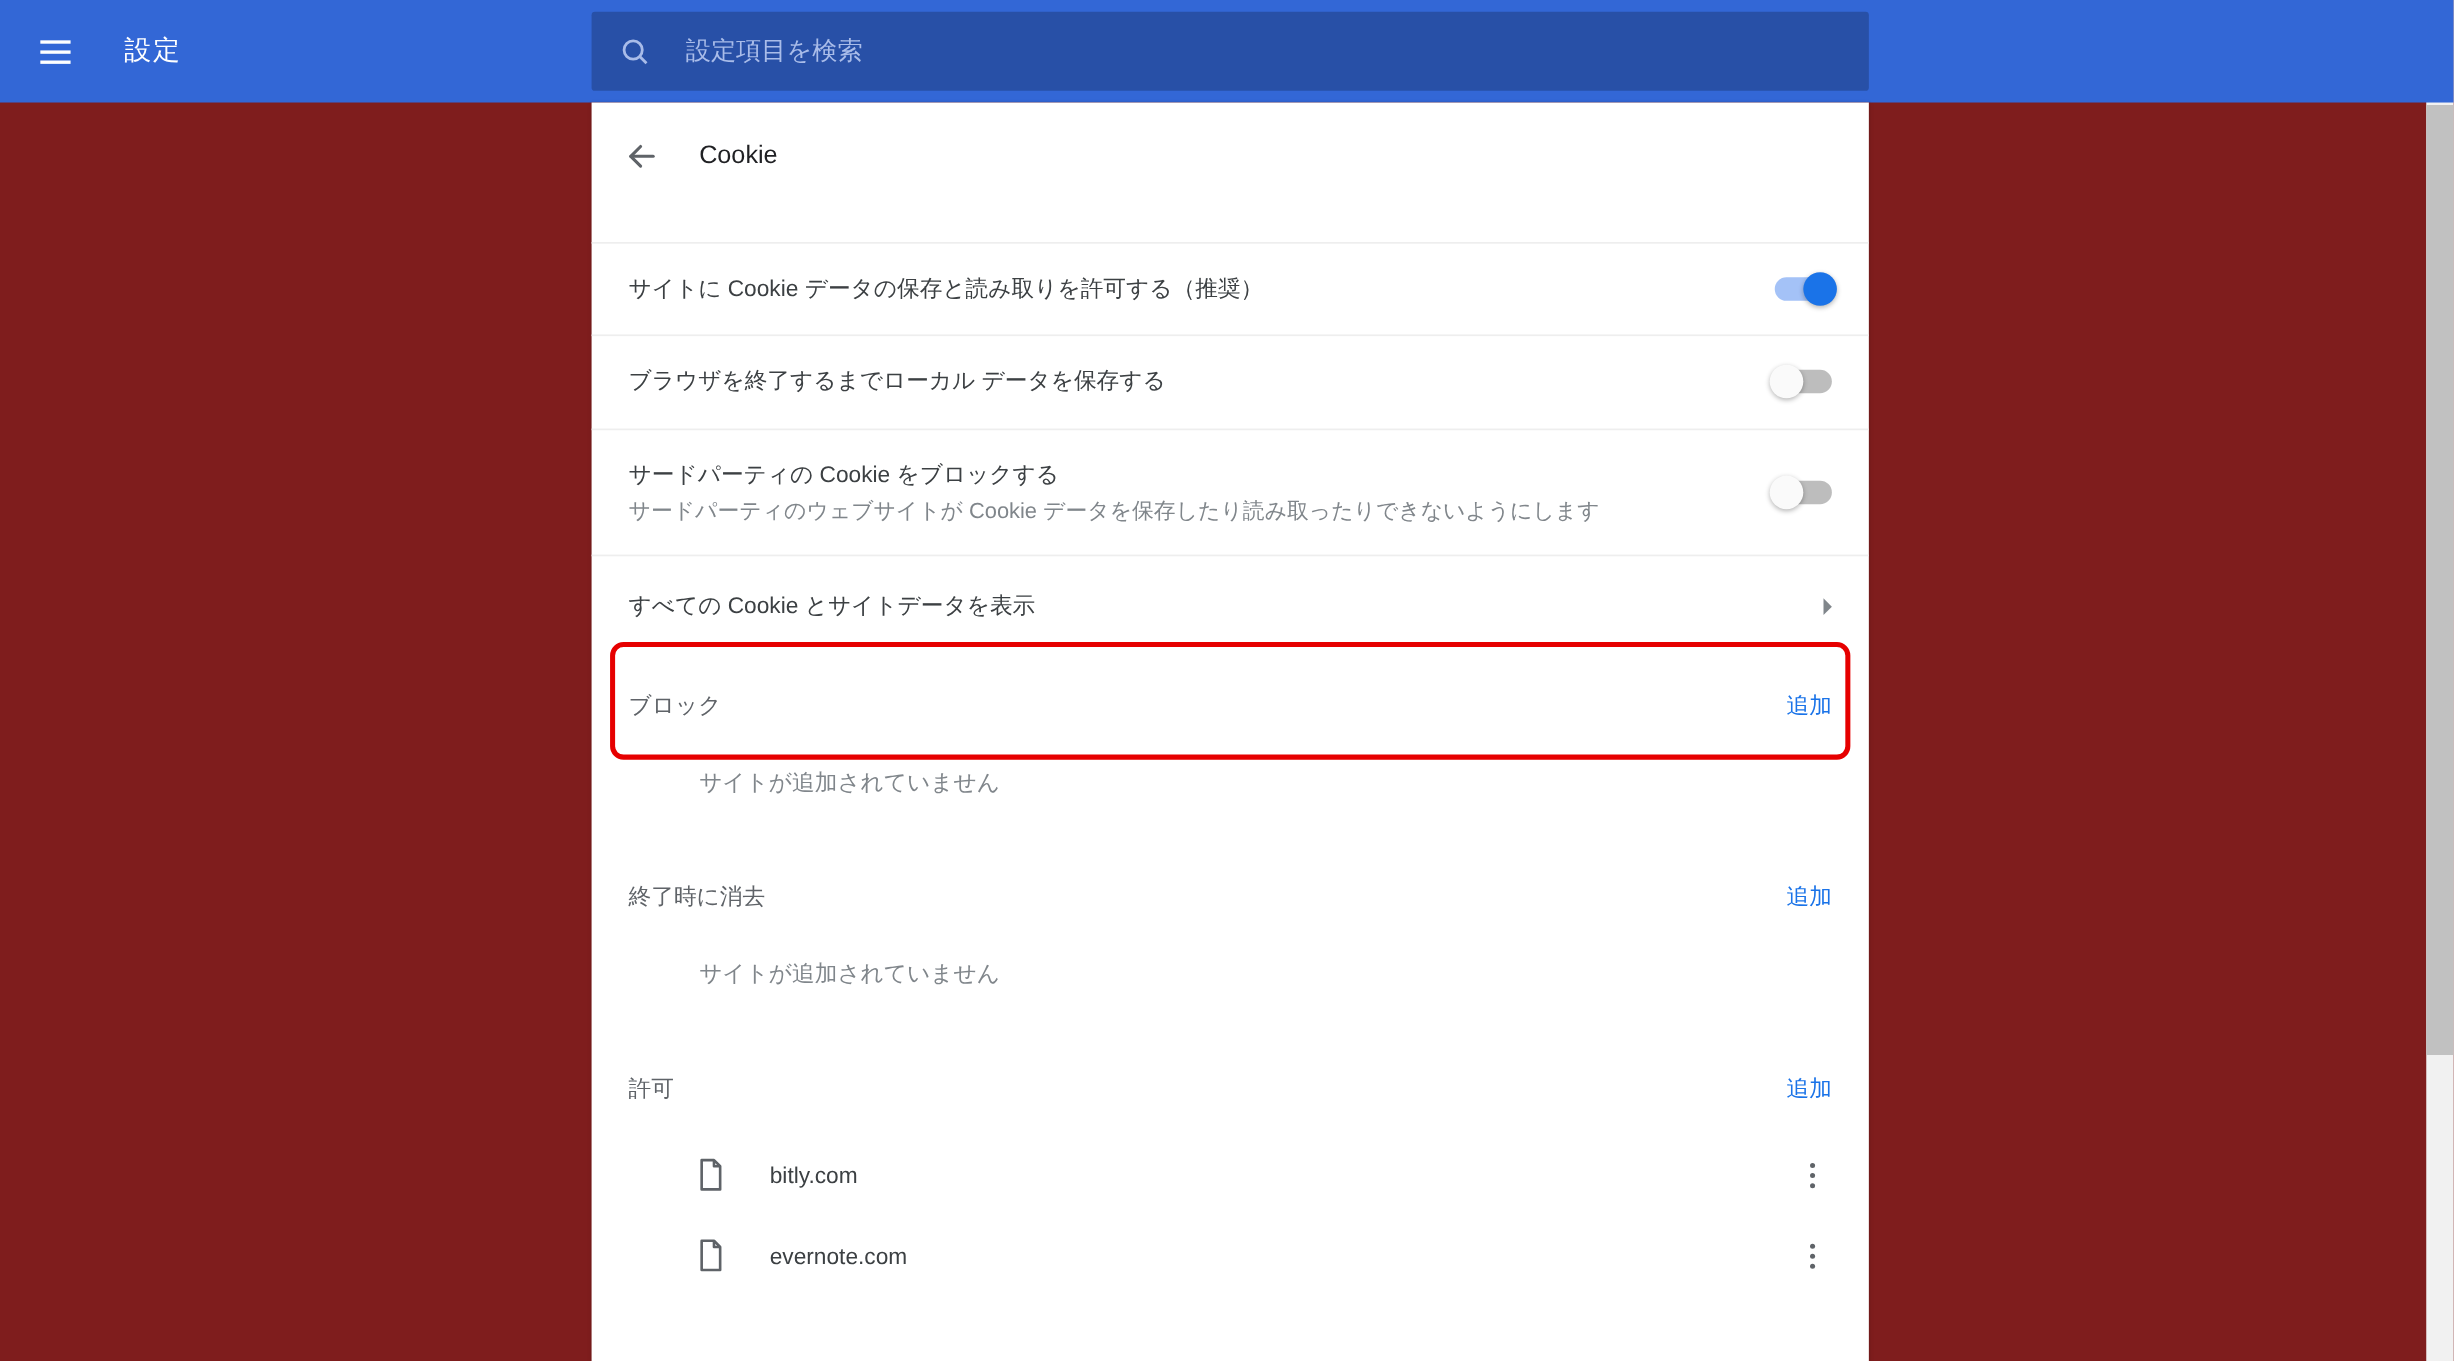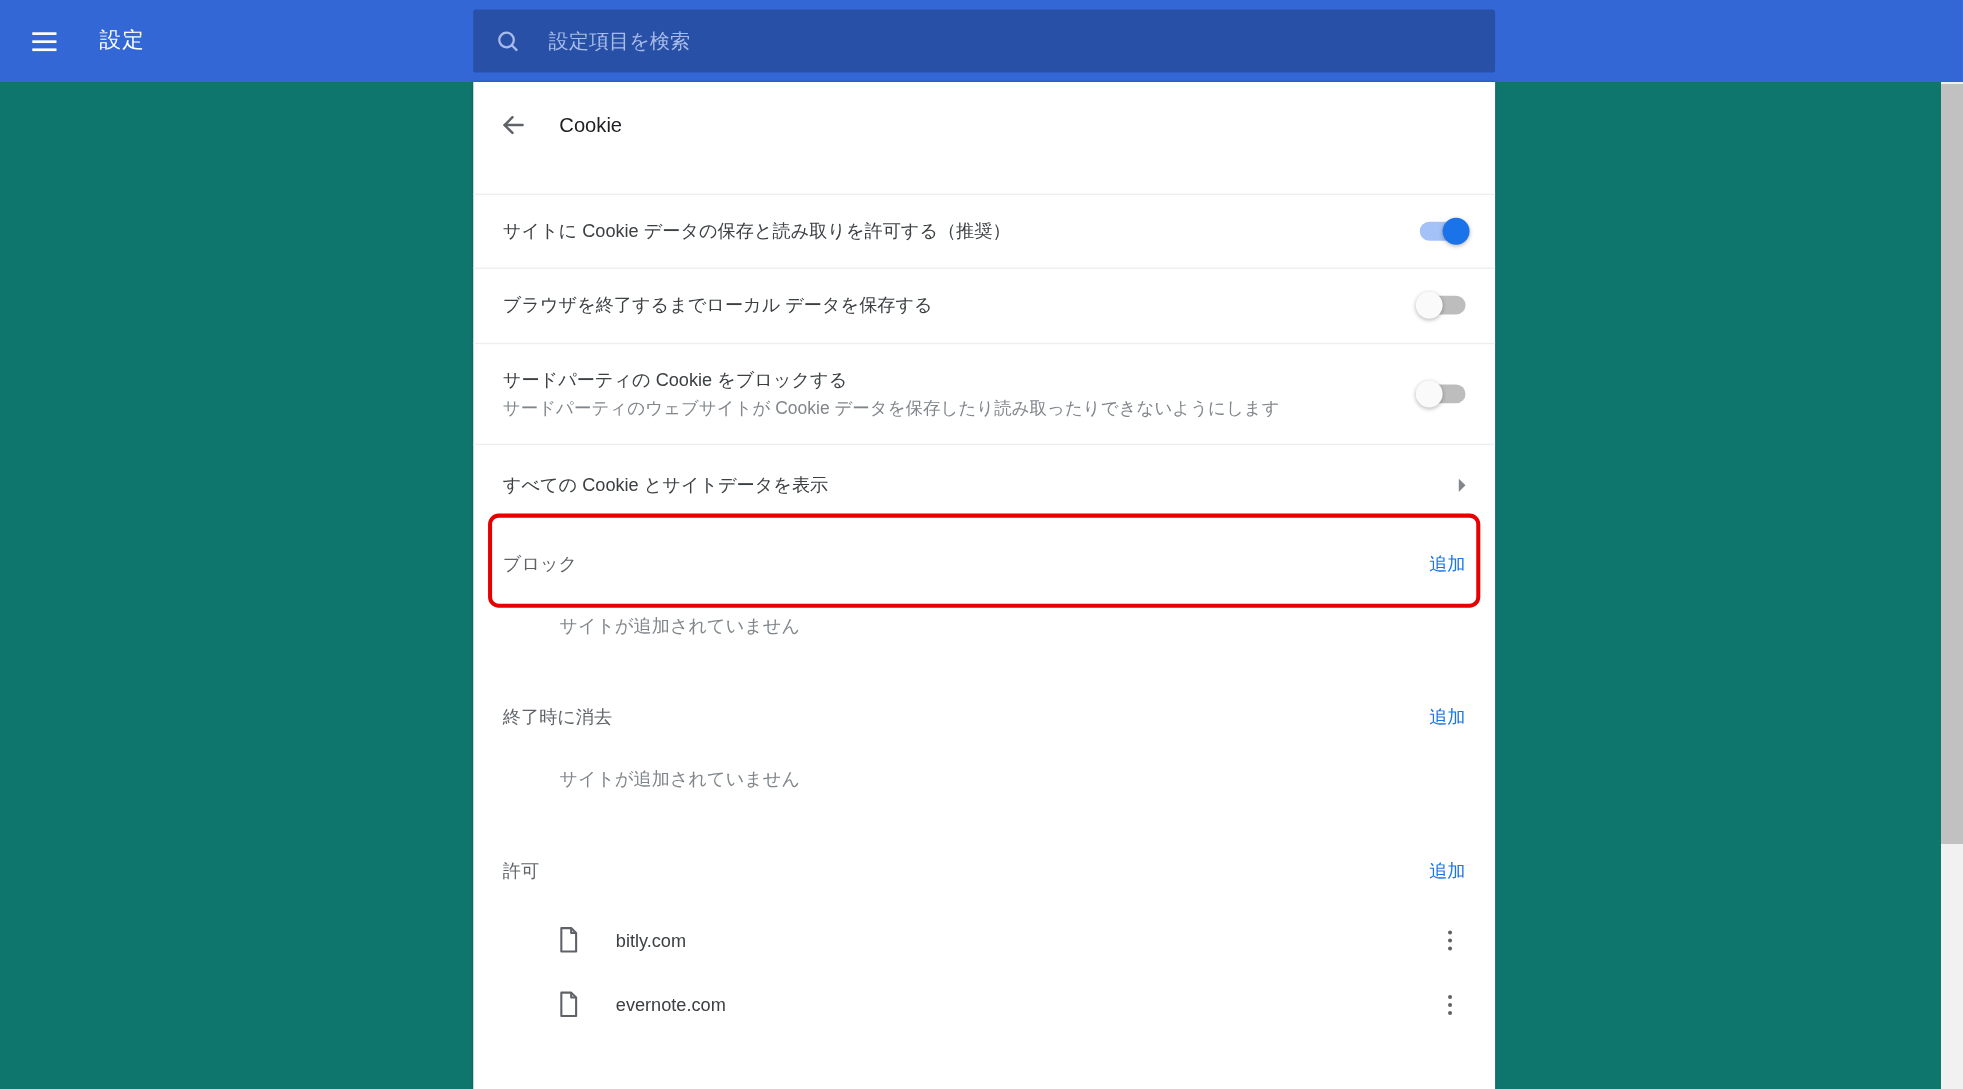--- a/index.html
+++ b/index.html
@@ -10,21 +10,21 @@
     font-size: 13px;
     color: #5f6368;
     overflow: hidden;
   }
 
   
   .viewport {
     position: relative;
     width: 1963px;
     height: 1089px;
-    background: #0f766e;
+    background: #7f1d1d;
   }
   .scrollbar-track {
     position: absolute;
     right: 0;
     top: 0;
     width: 22px;
     height: 1089px;
     background: #f1f1f1;
   }
   .scrollbar-thumb {

